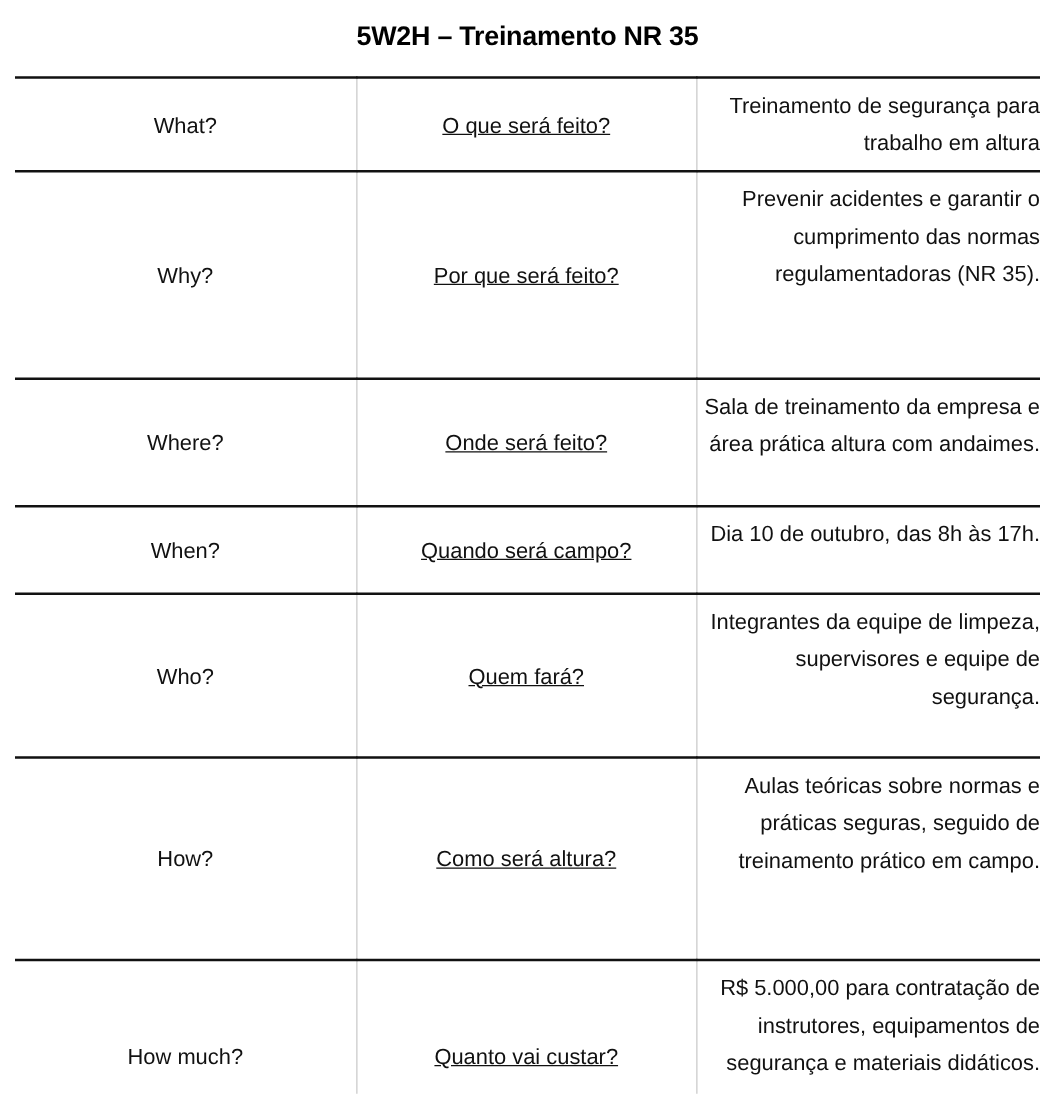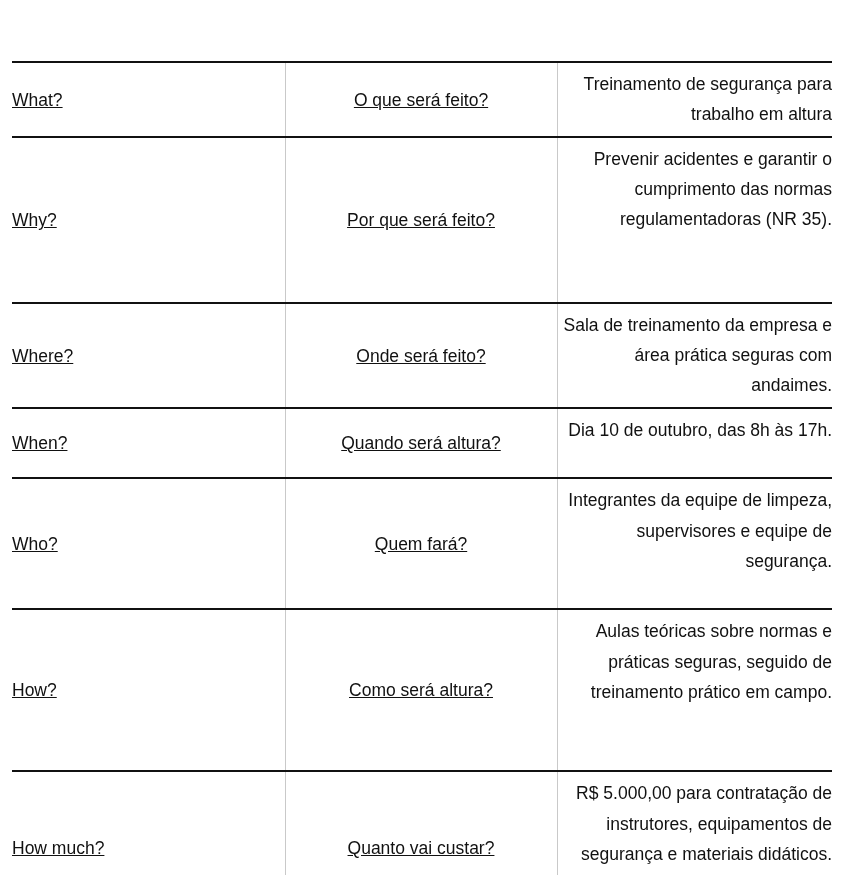--- a/index.html
+++ b/index.html
@@ -61,24 +61,23 @@
     line-height: 1.72;
     color: #111111;
     padding: 7px 0 7px 0;
     border-right: 0.9px solid #c9c9c9;
   }
   table.fiveW2H td:last-child {
     border-right: none;
   }
 
   td.col-key {
-    text-align: left;
+    text-align: center;
     padding-left: 6px;
     padding-right: 6px;
-    text-decoration: underline;
   }
   td.col-question {
     text-align: center;
     padding-left: 6px;
     padding-right: 6px;
     text-decoration: underline;
   }
   td.col-answer {
     text-align: right;
     padding-left: 8px;
@@ -104,20 +103,21 @@
   tr[data-row="howmuch"] td.col-answer {
     vertical-align: top;
     padding-top: 6px;
   }
 </style>
 </head>
 <body>
 
 <div class="page">
 
+  <div class="doc-title">5W2H – Treinamento NR 35</div>
 
   <div class="table-wrap">
     <table class="fiveW2H">
       <colgroup>
         <col class="c1">
           <col class="c2">
           <col class="c3">
       </colgroup>
       <tbody>
 
@@ -129,26 +129,26 @@
 
         <tr data-row="why">
           <td class="col-key">Why?</td>
           <td class="col-question">Por que será feito?</td>
           <td class="col-answer">Prevenir acidentes e garantir o cumprimento das normas regulamentadoras (NR 35).</td>
         </tr>
 
         <tr data-row="where">
           <td class="col-key">Where?</td>
           <td class="col-question">Onde será feito?</td>
-          <td class="col-answer">Sala de treinamento da empresa e área prática seguras com andaimes.</td>
+          <td class="col-answer">Sala de treinamento da empresa e área prática altura com andaimes.</td>
         </tr>
 
         <tr data-row="when">
           <td class="col-key">When?</td>
-          <td class="col-question">Quando será altura?</td>
+          <td class="col-question">Quando será campo?</td>
           <td class="col-answer">Dia 10 de outubro, das 8h às 17h.</td>
         </tr>
 
         <tr data-row="who">
           <td class="col-key">Who?</td>
           <td class="col-question">Quem fará?</td>
           <td class="col-answer">Integrantes da equipe de limpeza, supervisores e equipe de segurança.</td>
         </tr>
 
         <tr data-row="how">

